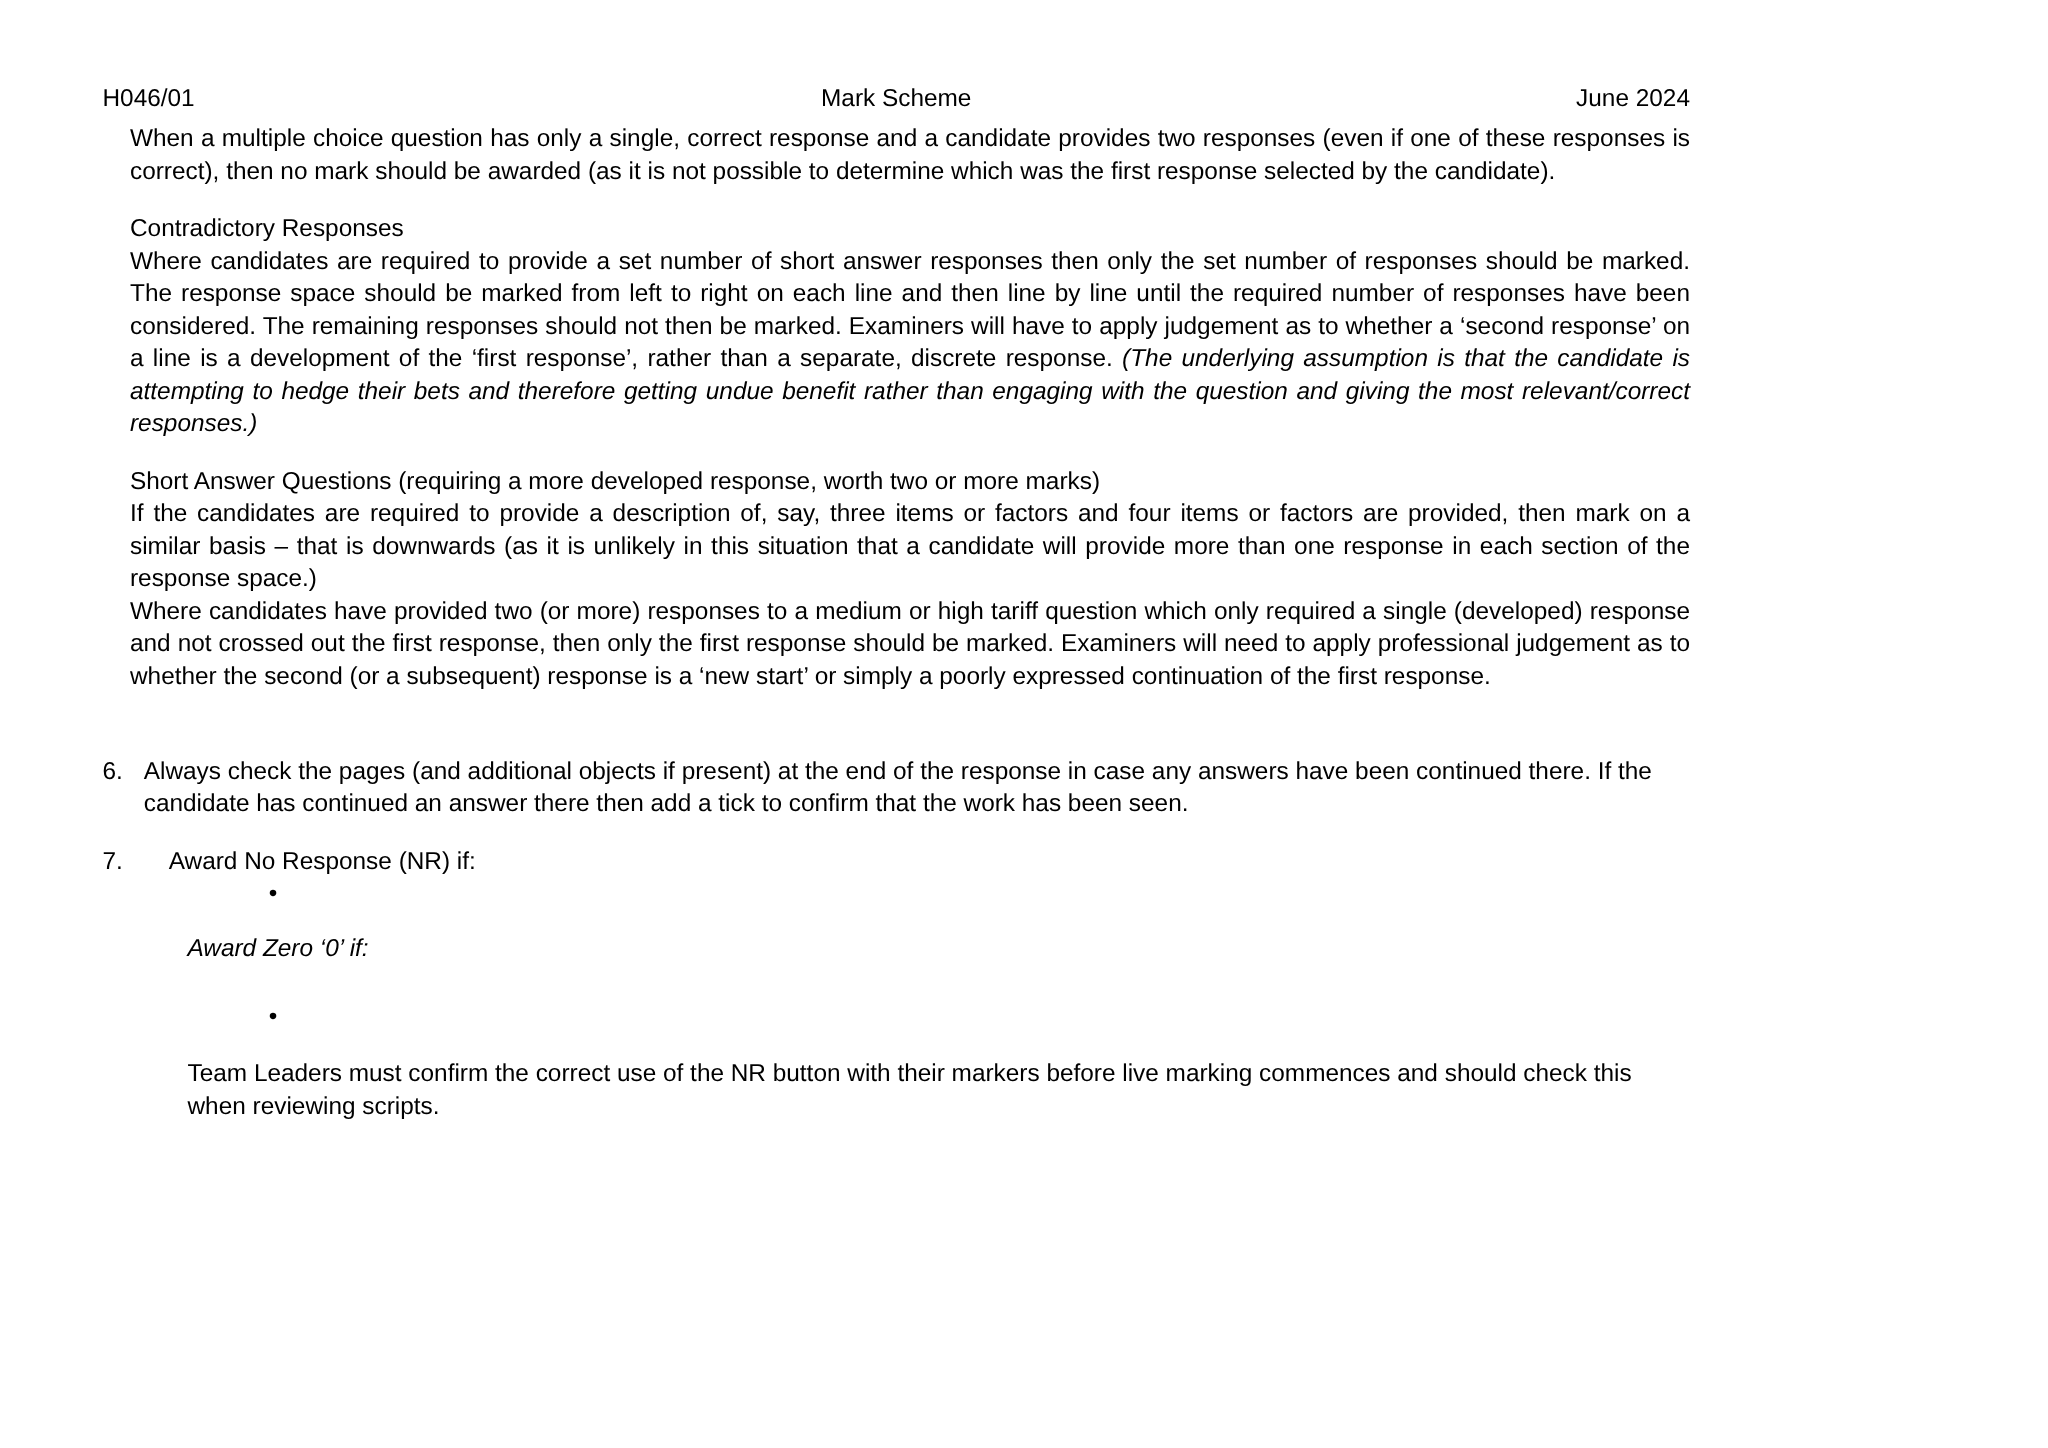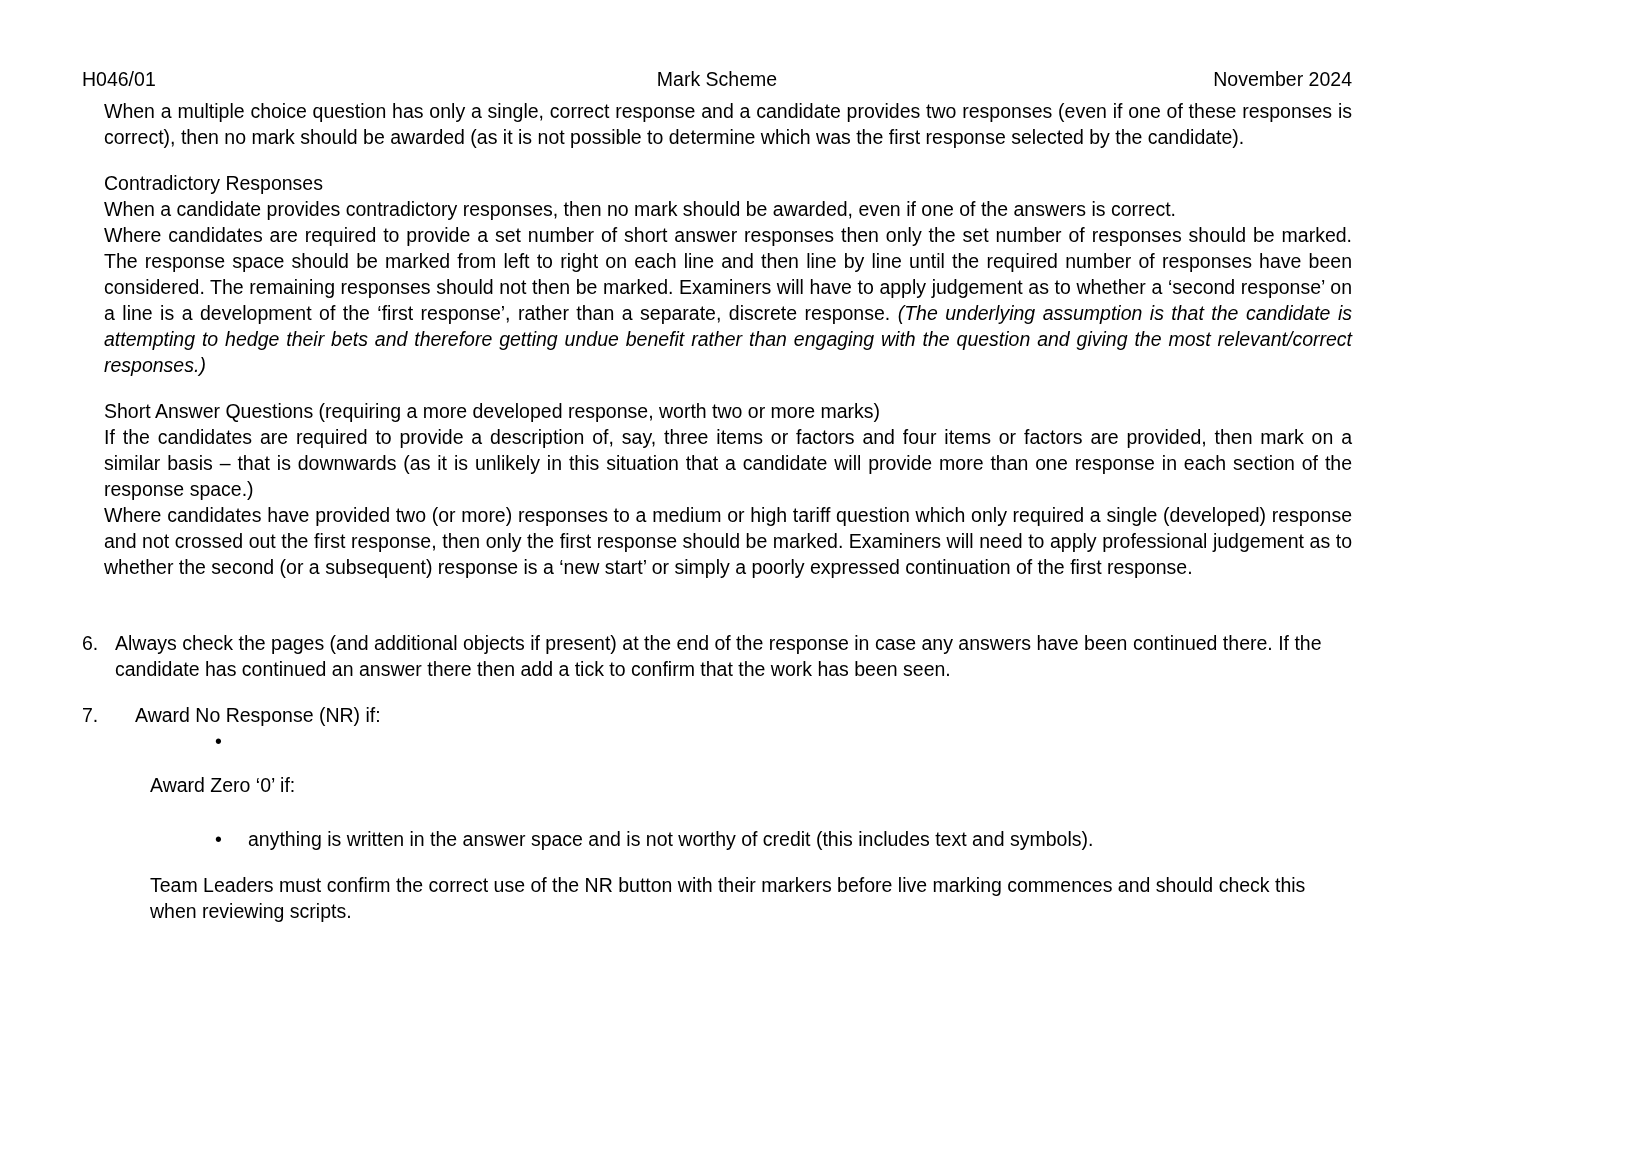--- a/index.html
+++ b/index.html
@@ -21,48 +21,47 @@
   .doc-header .h-center { flex: 1; text-align: center; }
   .doc-header .h-right  { flex: 1; text-align: right; }
 
   .content { margin-left: 22px; margin-top: 6px; }
   .just { text-align: justify; }
   .italic { font-style: italic; }
   .bold { font-weight: normal; }
   .gap   { margin-top: 20px; }
   .gap-lg{ margin-top: 50px; }
   .gap-md{ margin-top: 28px; }
-  .gap-sm{ margin-top: 18px; }
+  .gap-sm{ margin-top: 18px; font-style: italic; }
 
   .num-item { display: flex; }
   .num-item .num { flex: none; width: 33px; }
   .num-item.wide-num .num { width: 53px; }
   .num-item .item-body { flex: 1; }
 
   .bullet-row { display: flex; margin-left: 80px; }
   .bullet-row .bullet { flex: none; width: 33px; }
   .sub-note { margin-left: 15px; }
 </style>
 </head>
 <body>
 
 <div class="page">
 
   <div class="doc-header">
     <span class="h-left">H046/01</span>
     <span class="h-center">Mark Scheme</span>
-    <span class="h-right">November 2024</span>
+    <span class="h-right">June 2024</span>
   </div>
 
   <div class="content">
 
     <p class="just">When a multiple choice question has only a single, correct response and a candidate provides two responses (even if one of these responses is correct), then no mark should be awarded (as it is not possible to determine which was the first response selected by the candidate).</p>
 
     <p class="bold gap">Contradictory Responses</p>
-    <p>When a candidate provides contradictory responses, then no mark should be awarded, even if one of the answers is correct.</p>
 
     <p class="just"><span>Where candidates are required to provide a set number of short answer responses then only the set number of responses should be marked. The response space should be marked from left to right on each line and then line by line until the required number of responses have been considered.  The remaining responses should not then be marked. Examiners will have to apply judgement as to whether a ‘second response’ on a line is a development of the ‘first response’, rather than a separate, discrete response.  </span><span class="italic">(The underlying assumption is that the candidate is attempting to hedge their bets and therefore getting undue benefit rather than engaging with the question and giving the most relevant/correct responses.)</span></p>
 
     <p class="gap"><span class="bold">Short Answer Questions</span><span> (requiring a more developed response, worth </span><span class="bold">two or more marks</span><span>)</span></p>
     <p class="just">If the candidates are required to provide a description of, say, three items or factors and four items or factors are provided, then mark on a similar basis – that is downwards (as it is unlikely in this situation that a candidate will provide more than one response in each section of the response space.)</p>
 
     <p class="just">Where candidates have provided two (or more) responses to a medium or high tariff question which only required a single (developed) response and not crossed out the first response, then only the first response should be marked. Examiners will need to apply professional judgement as to whether the second (or a subsequent) response is a ‘new start’ or simply a poorly expressed continuation of the first response.</p>
 
   </div>
 
@@ -74,19 +73,18 @@
   <div class="num-item wide-num gap">
     <span class="num">7.</span>
     <div class="item-body">
       <p>Award No Response (NR) if:</p>
       <div class="bullet-row">
         <span class="bullet">•</span>
       </div>
       <p class="sub-note gap-sm">Award Zero ‘0’ if:</p>
       <div class="bullet-row gap-md">
         <span class="bullet">•</span>
-        <span>anything is written in the answer space and is not worthy of credit (this includes text and symbols).</span>
       </div>
       <p class="sub-note gap">Team Leaders must confirm the correct use of the NR button with their markers before live marking commences and should check this when reviewing scripts.</p>
     </div>
   </div>
 
 </div>
 
 </body></html>

